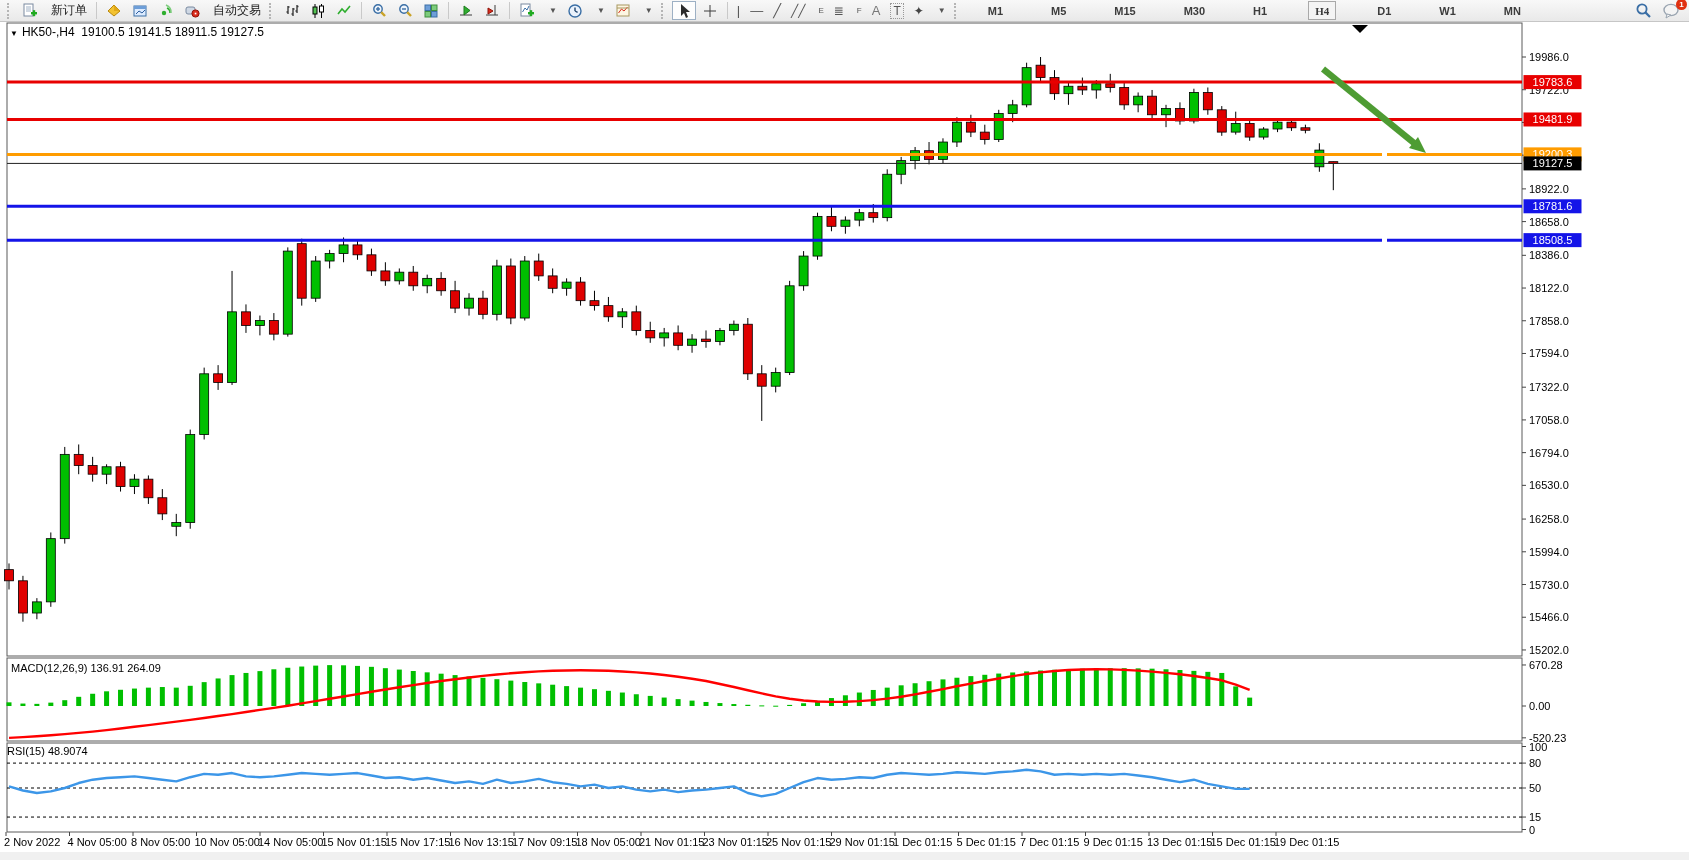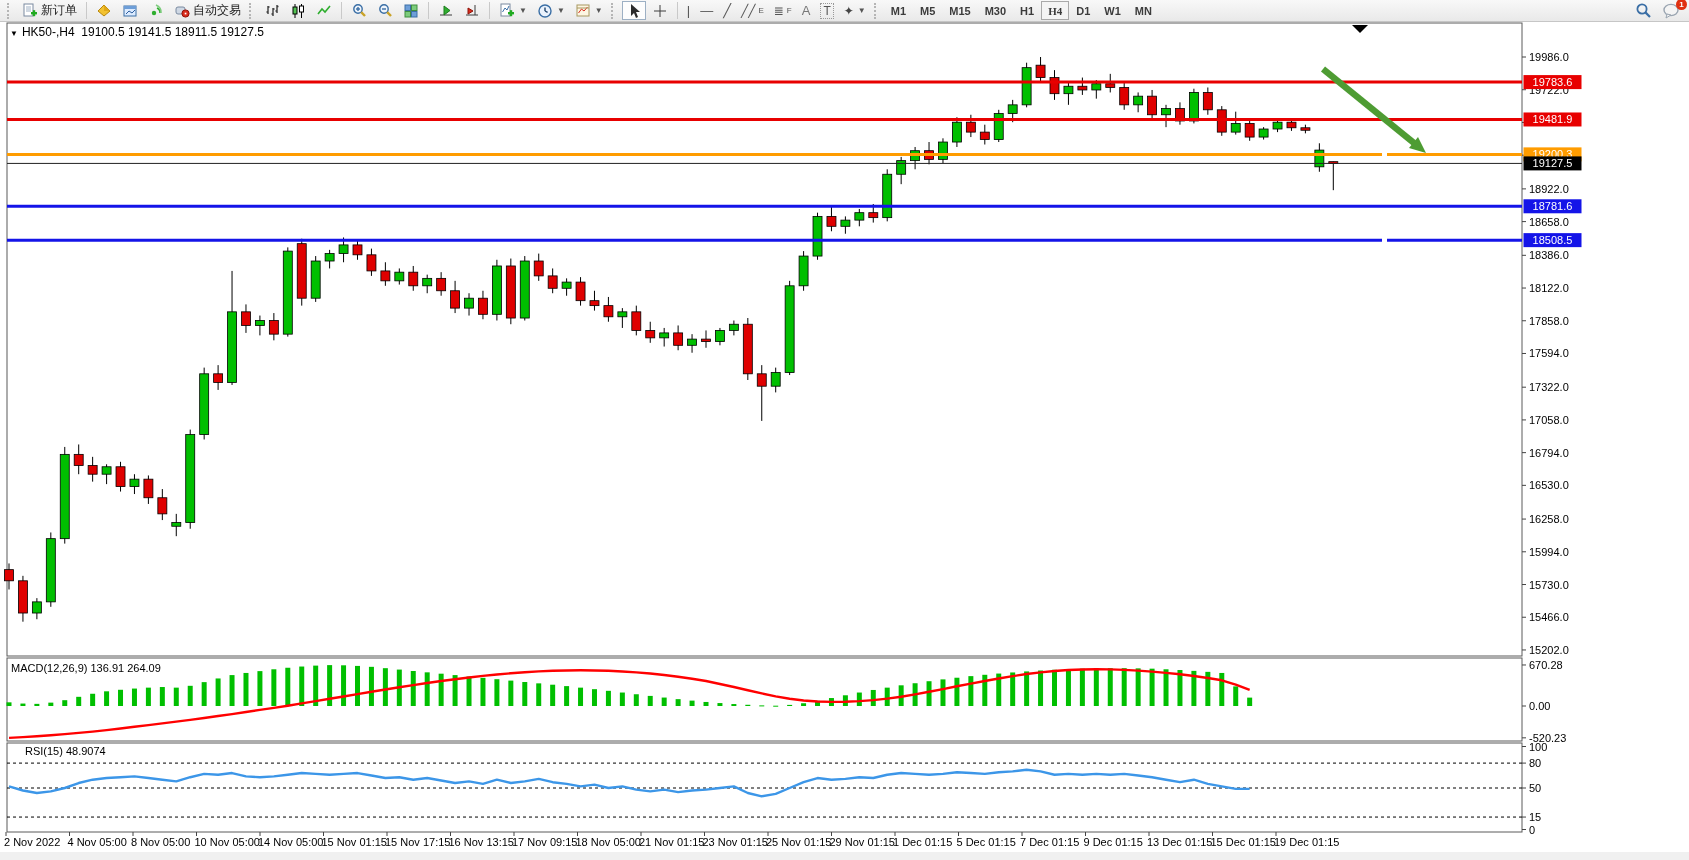--- a/index.html
+++ b/index.html
@@ -1,29 +1,29 @@
 <!DOCTYPE html>
 <html><head>
 <meta charset="utf-8">
 <style>
   html,body{margin:0;padding:0;background:#fff;font-family:"Liberation Sans",sans-serif;}
   #app{position:relative;width:1689px;height:860px;overflow:hidden;background:#fff;}
   
   .toolbar{position:absolute;top:0;left:0;width:1689px;height:22px;
     background:linear-gradient(#f8f8f8,#e9e9e9);border-bottom:1px solid #c6c6c6;
     display:flex;align-items:center;box-sizing:border-box;padding:0 4px;}
-  .tb-btn{display:flex;align-items:center;gap:3px;height:19px;padding:0 3px;margin:0 1px;
+  .tb-btn{display:flex;align-items:center;gap:13px;height:19px;padding:0 3px;margin:0 1px;
     border:1px solid transparent;background:transparent;font-family:"Liberation Sans",sans-serif;
     font-size:12px;color:#222;cursor:default;}
   .tb-btn.active{background:#fdfdfd;border:1px solid #9db0c4;}
   .tb-btn svg{display:block;}
   .sep{width:1px;height:17px;background:#c9c9c9;margin:0 4px;}
   .grip{width:5px;height:16px;margin:0 3px;border-left:2px dotted #b5b5b5;}
   .dd{font-size:8px;color:#555;margin-left:1px;}
-  .tf{font-weight:bold;font-size:11px;color:#3c3c3c;padding:2px 6px;margin:0;height:19px;
+  .tf{font-weight:bold;font-size:11px;color:#3c3c3c;padding:2px 6px;margin:17px;height:19px;
     box-sizing:border-box;border:1px solid transparent;background:transparent;
     font-family:"Liberation Sans",sans-serif;}
   .tf.active{background:#f4f4f4;border:1px solid #a9a9a9;font-family:Liberation Serif, serif;}
   .spacer{flex:1;}
   .chat-wrap{position:relative;}
   .badge{position:absolute;top:-3px;right:-4px;width:11px;height:11px;border-radius:50%;
     background:#e03010;color:#fff;font-size:8px;font-weight:bold;line-height:11px;text-align:center;}
   
   #chart-wrap{position:absolute;top:22px;left:0;width:1689px;height:838px;background:#fff;}
   #chart-svg{position:absolute;top:0;left:0;}
@@ -705,15 +705,15 @@
         <text x="1210.5" y="824" font-size="11" fill="#000" font-family="&quot;Liberation Sans&quot;,sans-serif">15 Dec 01:15</text>
         <line x1="1276" y1="810" x2="1276" y2="814" stroke="#444"></line>
         <text x="1274" y="824" font-size="11" fill="#000" font-family="&quot;Liberation Sans&quot;,sans-serif">19 Dec 01:15</text>
         <rect x="0" y="830" width="1689" height="8" fill="#f0f0f0"></rect>
         <line x1="1323" y1="47" x2="1414" y2="121" stroke="#4e9c33" stroke-width="6.5"></line>
         <polygon points="1426,131 1409,126 1418,115" fill="#4e9c33"></polygon>
         <polygon points="1352,3 1368,3 1360,11" fill="#000"></polygon>
       </svg>
     <div class="overlay-label" style="left:10px;top:3px;"><span class="tri">▼</span><span>HK50-,H4  19100.5 19141.5 18911.5 19127.5</span></div>
     <div class="overlay-label" style="left:11px;top:640px;font-size:11px;text-align:center;">MACD(12,26,9) 136.91 264.09</div>
-    <div class="overlay-label" style="left:25px;top:723px;font-size:11px;">RSI(15) 48.9074</div>
+    <div class="overlay-label" style="left:7px;top:723px;font-size:11px;">RSI(15) 48.9074</div>
   </div>
 </div>
 
 </body></html>

